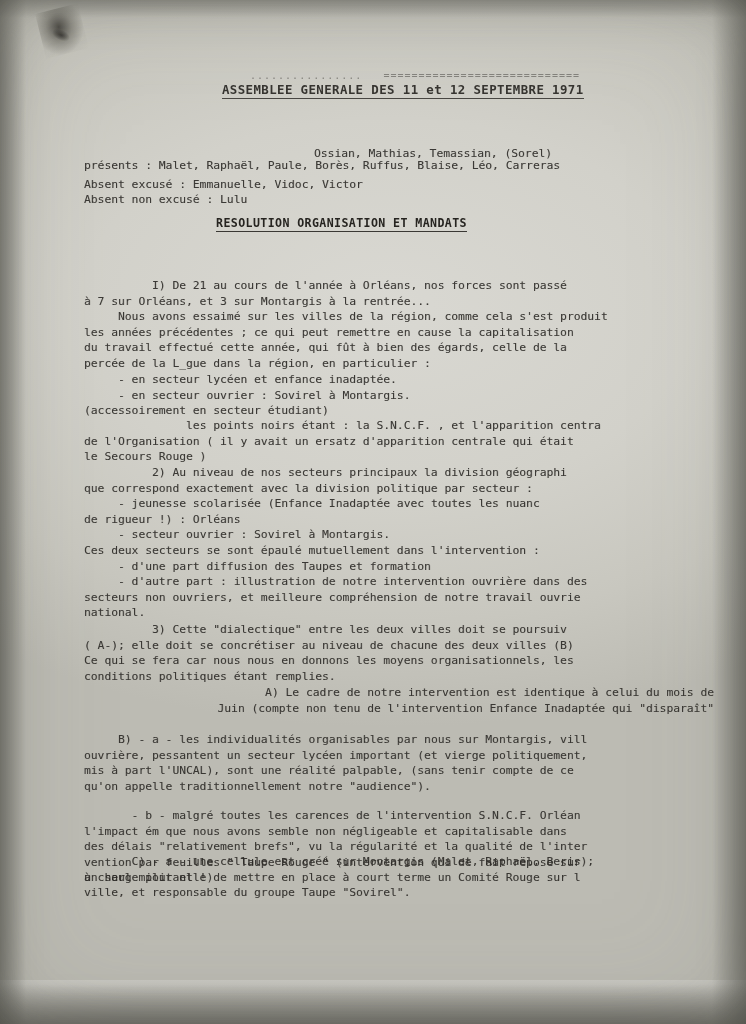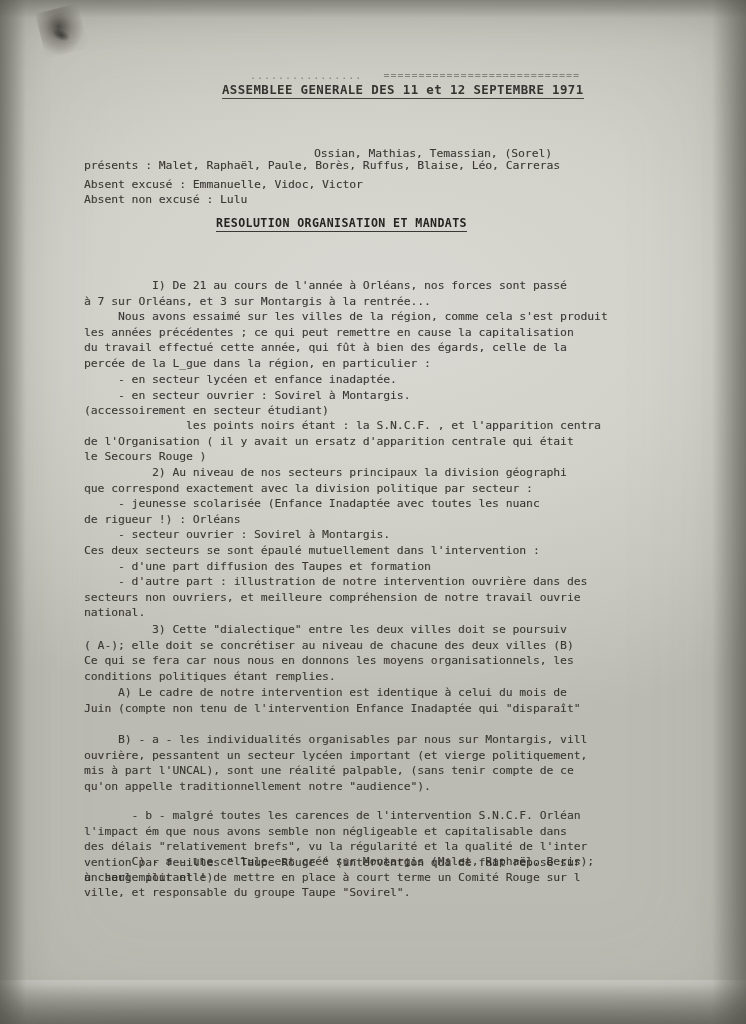--- a/index.html
+++ b/index.html
@@ -187,21 +187,21 @@
      - secteur ouvrier : Sovirel à Montargis.
 Ces deux secteurs se sont épaulé mutuellement dans l'intervention :
      - d'une part diffusion des Taupes et formation
      - d'autre part : illustration de notre intervention ouvrière dans des
 secteurs non ouvriers, et meilleure compréhension de notre travail ouvrie
 national.</div>
   <div class="block" style="top:622px;">          3) Cette "dialectique" entre les deux villes doit se poursuiv
 ( A-); elle doit se concrétiser au niveau de chacune des deux villes (B)
 Ce qui se fera car nous nous en donnons les moyens organisationnels, les
 conditions politiques étant remplies.</div>
-  <div class="block" style="top:685px;">     A) Le cadre de notre intervention est identique à celui du mois de
+  <div class="block" style="top:685px;text-align:right;">     A) Le cadre de notre intervention est identique à celui du mois de
 Juin (compte non tenu de l'intervention Enfance Inadaptée qui "disparaît"</div>
   <div class="block" style="top:732px;">     B) - a - les individualités organisables par nous sur Montargis, vill
 ouvrière, pessantent un secteur lycéen important (et vierge politiquement,
 mis à part l'UNCAL), sont une réalité palpable, (sans tenir compte de ce
 qu'on appelle traditionnellement notre "audience").</div>
   <div class="block" style="top:808px;">       - b - malgré toutes les carences de l'intervention S.N.C.F. Orléan
 l'impact ém que nous avons semble non négligeable et capitalisable dans
 des délais "relativement brefs", vu la régularité et la qualité de l'inter
 vention par feuilles " Taupe Rouge " (intervention qui de fait repose sur
 un seul militant !)</div>

